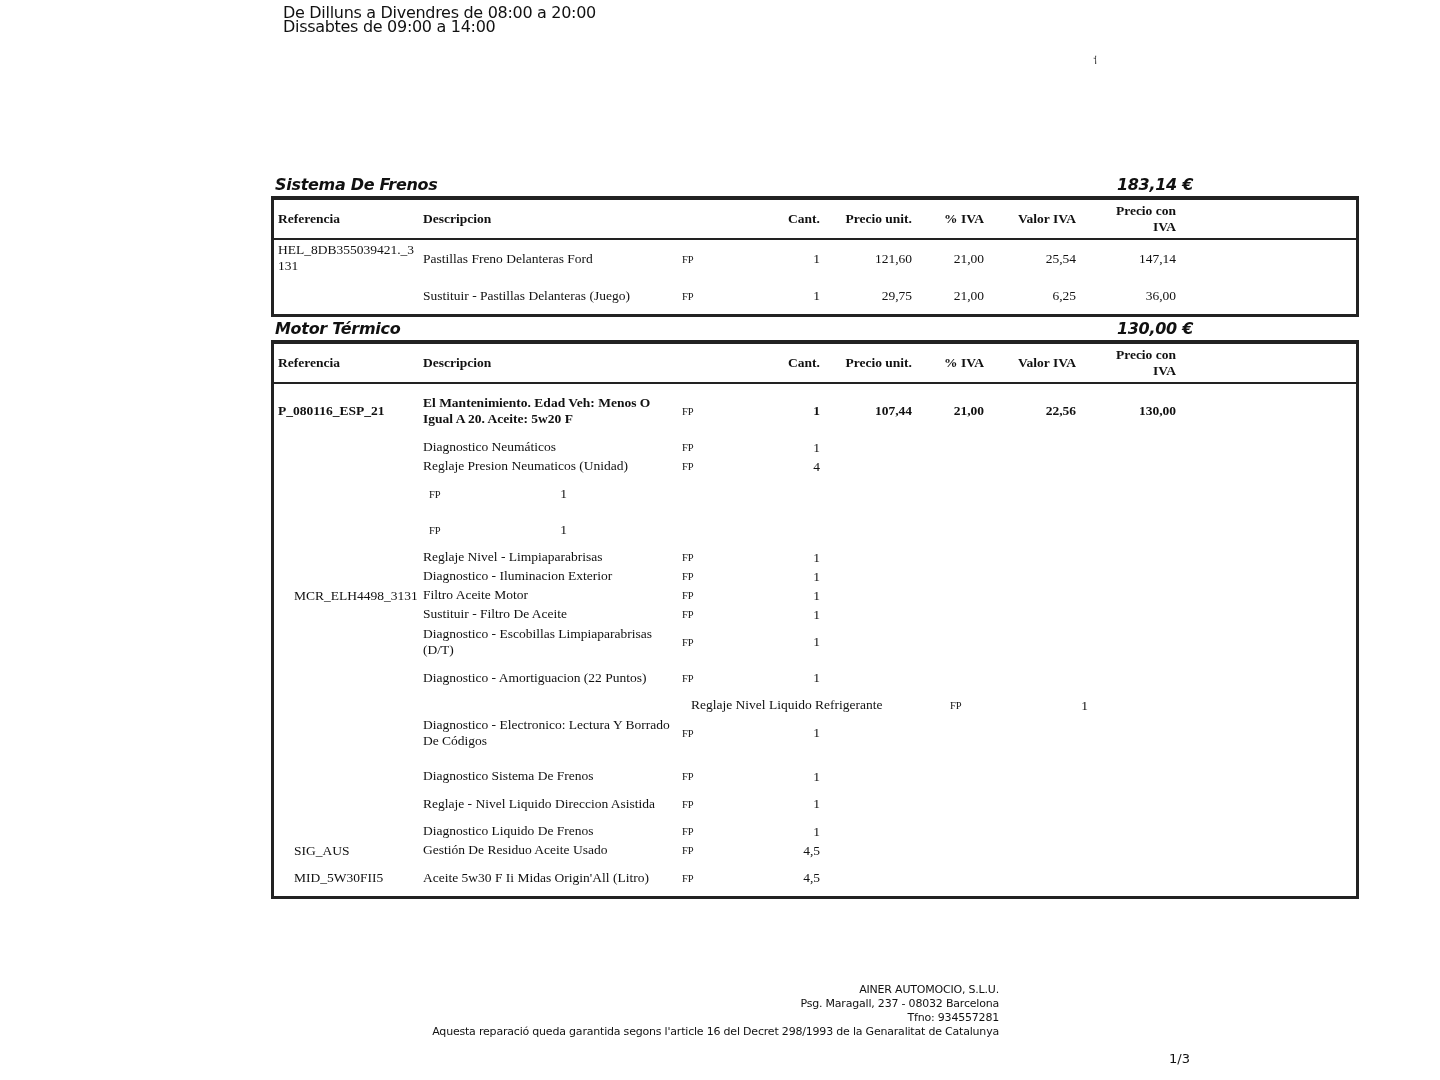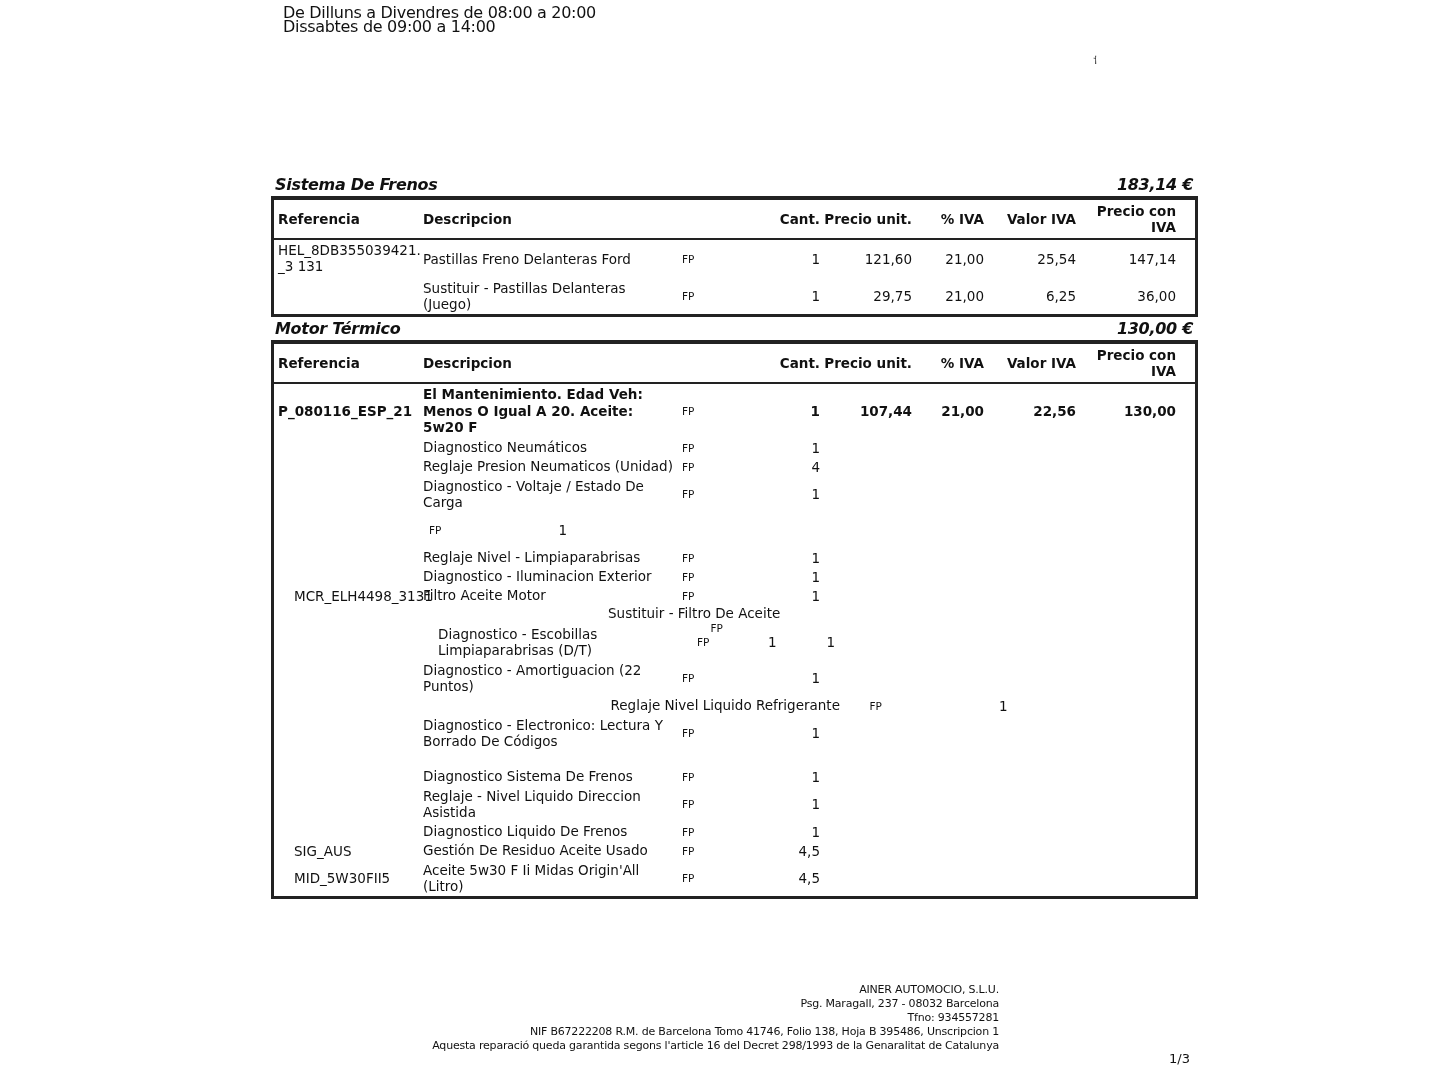--- a/index.html
+++ b/index.html
@@ -7,22 +7,23 @@
     width: 1440px; height: 1080px; background: #ffffff; position: relative; overflow: hidden;
     font-family: "DejaVu Sans", sans-serif; color: #111;
   }
   .hours { position: absolute; left: 283px; top: 6px; font-size: 16px; line-height: 14px; letter-spacing: -0.3px; }
   .mark { position: absolute; left: 1093px; top: 52px; font-size: 11px; }
   .section-title {
     position: absolute; left: 275px; width: 920px; display: flex; justify-content: space-between;
     font-weight: bold; font-style: italic; font-size: 16px; letter-spacing: -0.3px;
   }
   .tbl {
-    position: absolute; left: 271px; width: 927px; border: 3px solid #222; border-top-width: 4px;
+    position: absolute; left: 271px; width: 1088px; border: 3px solid #222; border-top-width: 4px;
     box-sizing: border-box;
+    font-family: Liberation Serif, serif;
   }
   .row { display: flex; align-items: center; position: relative; }
   .hdr { border-bottom: 2px solid #222; height: 38px; font-weight: bold; font-size: 13.5px; }
   .c-ref { width: 149px; padding-left: 4px; box-sizing: border-box; font-size: 13.5px; }
   .c-desc { width: 253px; box-sizing: border-box; font-size: 13.5px; line-height: 16.5px; }
   .c-fp { width: 60px; font-size: 10.5px; padding-left: 6px; box-sizing: border-box; }
   .c-cant { width: 84px; text-align: right; box-sizing: border-box; font-size: 13.5px; }
   .c-pu { width: 92px; text-align: right; font-size: 13.5px; }
   .c-iva { width: 72px; text-align: right; font-size: 13.5px; }
   .c-viva { width: 92px; text-align: right; font-size: 13.5px; }
@@ -120,21 +121,20 @@
       <div class="c-cant">1</div>
     </div>
   <div class="row" style="height:19px;">
       <div class="c-ref"></div>
       <div class="c-desc">Reglaje Presion Neumaticos (Unidad)</div>
       <div class="c-fp">FP</div>
       <div class="c-cant">4</div>
     </div>
   <div class="row" style="height:36px;">
       <div class="c-ref"></div>
-      <div class="c-desc">Diagnostico - Voltaje / Estado De Carga</div>
       <div class="c-fp">FP</div>
       <div class="c-cant">1</div>
     </div>
   <div class="row" style="height:36px;">
       <div class="c-ref"></div>
       <div class="c-fp">FP</div>
       <div class="c-cant">1</div>
     </div>
   <div class="row" style="height:19px;">
       <div class="c-ref"></div>
@@ -147,27 +147,27 @@
       <div class="c-desc">Diagnostico - Iluminacion Exterior</div>
       <div class="c-fp">FP</div>
       <div class="c-cant">1</div>
     </div>
   <div class="row indent" style="height:19px;">
       <div class="c-ref">MCR_ELH4498_3131</div>
       <div class="c-desc">Filtro Aceite Motor</div>
       <div class="c-fp">FP</div>
       <div class="c-cant">1</div>
     </div>
-  <div class="row" style="height:19px;flex-direction:column;">
+  <div class="row" style="height:19px;">
       <div class="c-ref"></div>
       <div class="c-desc">Sustituir - Filtro De Aceite</div>
       <div class="c-fp">FP</div>
       <div class="c-cant">1</div>
     </div>
-  <div class="row" style="height:36px;margin-left:15px;">
+  <div class="row" style="height:36px;">
       <div class="c-ref"></div>
       <div class="c-desc">Diagnostico - Escobillas Limpiaparabrisas (D/T)</div>
       <div class="c-fp">FP</div>
       <div class="c-cant">1</div>
     </div>
   <div class="row" style="height:36px;">
       <div class="c-ref"></div>
       <div class="c-desc">Diagnostico - Amortiguacion (22 Puntos)</div>
       <div class="c-fp">FP</div>
       <div class="c-cant">1</div>
@@ -213,16 +213,15 @@
       <div class="c-desc">Aceite 5w30 F Ii Midas Origin'All (Litro)</div>
       <div class="c-fp">FP</div>
       <div class="c-cant">4,5</div>
     </div>
 </div>
 
 <div class="footer">
   <div>AINER AUTOMOCIO, S.L.U.</div>
   <div>Psg. Maragall, 237 - 08032 Barcelona</div>
   <div>Tfno: 934557281</div>
-  <div>NIF B67222208 R.M. de Barcelona Tomo 41746, Folio 138, Hoja B 395486, Unscripcion 1</div>
   <div>Aquesta reparació queda garantida segons l'article 16 del Decret 298/1993 de la Genaralitat de Catalunya</div>
 </div>
 <div class="pagenum">1/3</div>
 
 </body></html>

